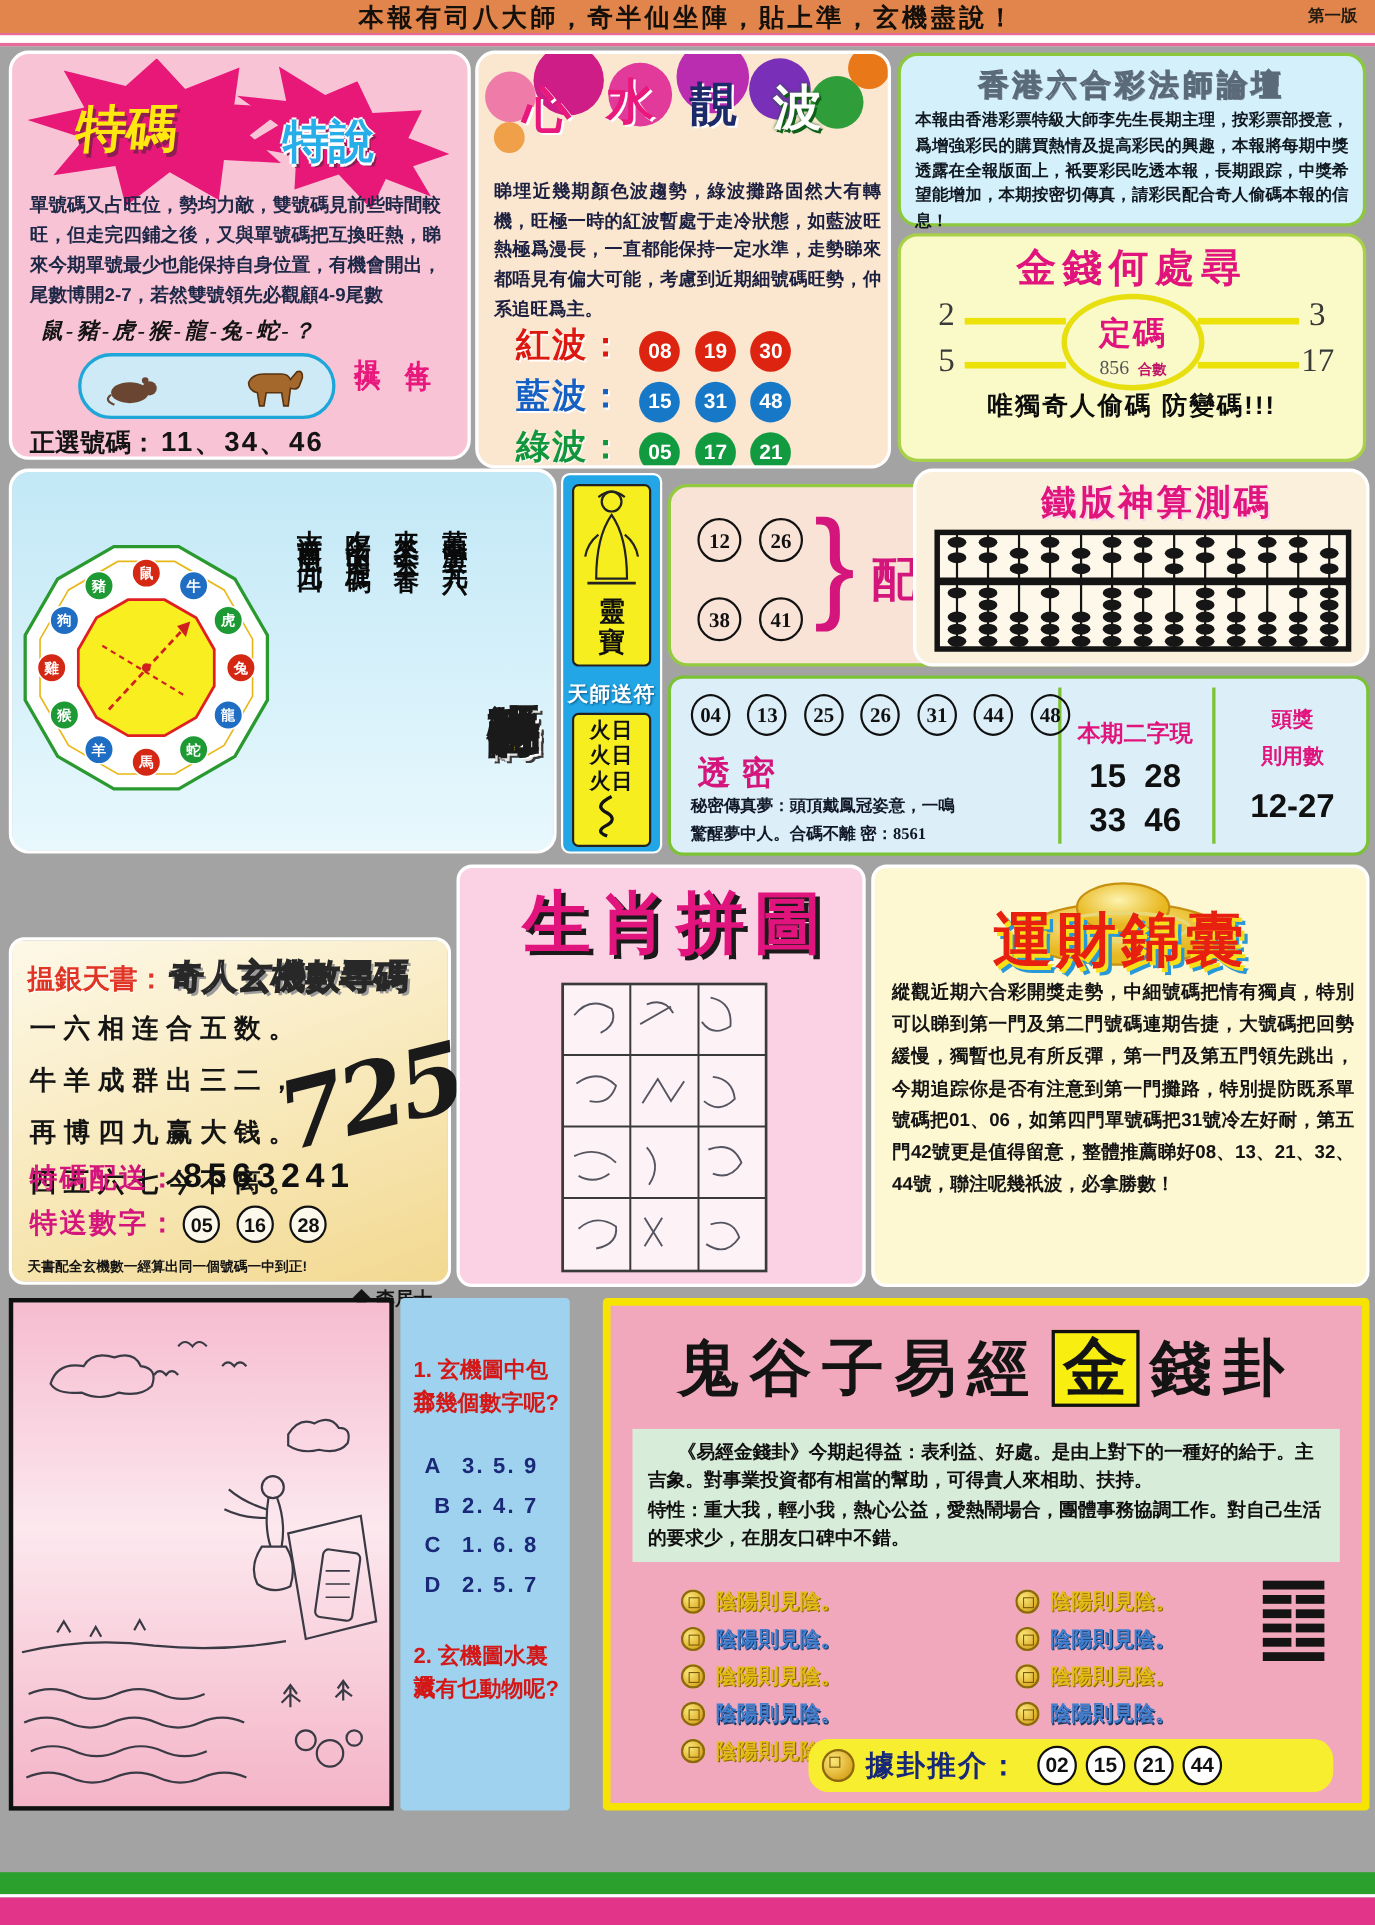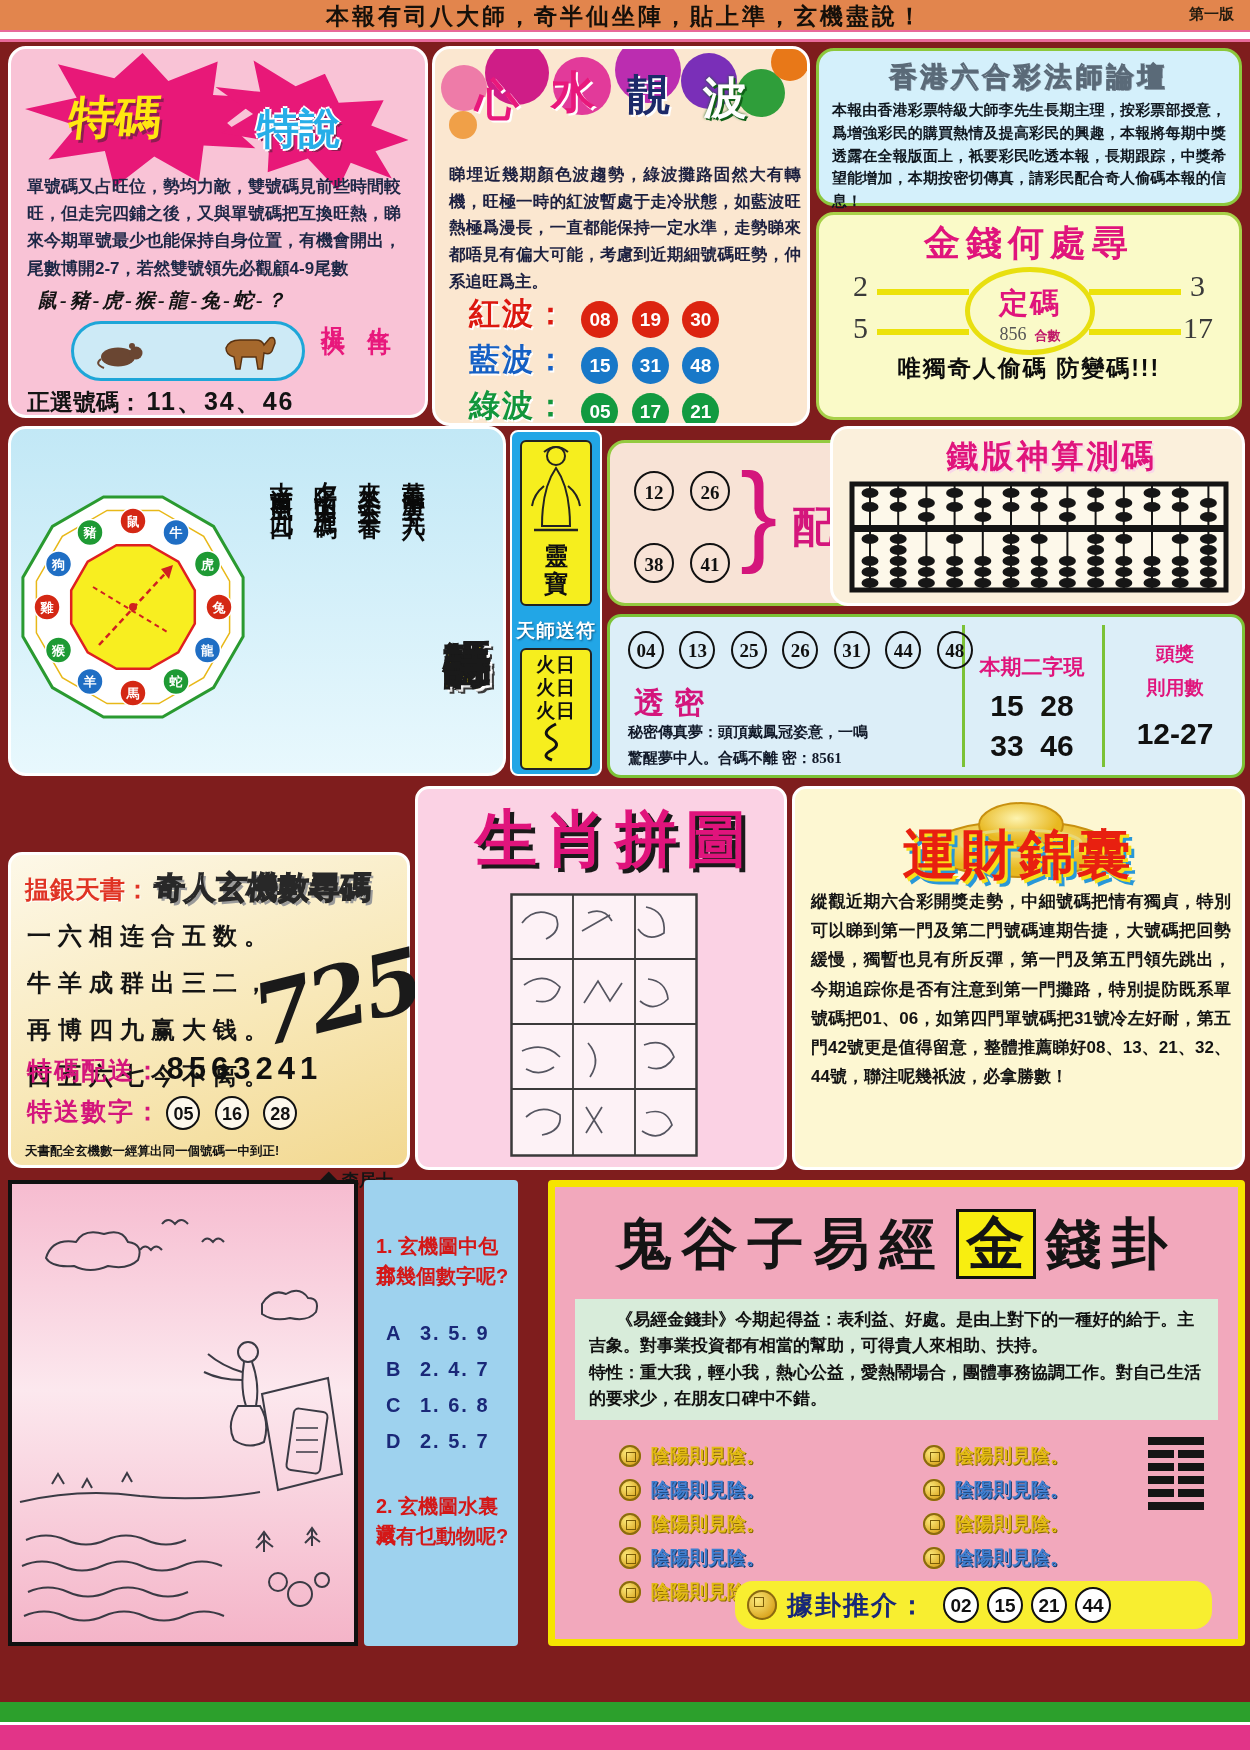--- a/index.html
+++ b/index.html
@@ -1,17 +1,17 @@
 <!DOCTYPE html>
 <html><head>
 <meta charset="utf-8">
 <style>
   html,body{margin:0;padding:0;}
   body{font-family:"Liberation Sans",sans-serif;}
-  #page{position:relative;width:1250px;height:1750px;background:#7f1d1d;overflow:hidden;}
+  #page{position:relative;width:1250px;height:1750px;background:#a3a3a3;overflow:hidden;}
   .abs{position:absolute;}
   .panel{position:absolute;box-sizing:border-box;border:3px solid #ffffff;border-radius:18px;}
   .vert{writing-mode:vertical-rl;text-orientation:upright;}
   b,span,div,p{box-sizing:border-box;}
   
   .hdr{left:0;top:0;width:1250px;height:30px;background:#e2854d;}
   .hdr-title{left:0;top:1px;width:1250px;text-align:center;font-size:23px;font-weight:900;color:#15100a;letter-spacing:3px;}
   .hdr-ed{right:16px;top:5px;font-size:15px;font-weight:700;color:#241c10;}
   .hdr-band{left:0;top:30px;width:1250px;height:12px;background:#ffffff;border-top:2px solid #e86a9a;border-bottom:3px solid #e86a9a;}
   
@@ -517,21 +517,21 @@
         <path d="M300 362 v-16 m-5 5 l5 -7 l5 7 M300 352 l-7 7 m7 -7 l8 6"></path>
         <path d="M40 300 l6 -10 l6 10 M70 304 l5 -9 l5 9 M110 298 l5 -9 l5 9"></path>
       </g>
     </svg>
   </div>
 
   <div class="abs quiz" style="left:364px;top:1180px;width:154px;height:466px;">
     <div class="abs qz-q" style="left:12px;top:52px;">1. 玄機圖中包含</div>
     <div class="abs qz-q" style="left:12px;top:82px;">那幾個數字呢?</div>
     <div class="abs qz-o" style="left:22px;top:142px;"><span class="k">A</span><span class="v">3. 5. 9</span></div>
-    <div class="abs qz-o" style="left:22px;top:178px;"><span class="k">B</span><span class="v">2. 4. 7</span></div>
+    <div class="abs qz-o" style="left:22px;top:178px;text-align:center;"><span class="k">B</span><span class="v">2. 4. 7</span></div>
     <div class="abs qz-o" style="left:22px;top:214px;"><span class="k">C</span><span class="v">1. 6. 8</span></div>
     <div class="abs qz-o" style="left:22px;top:250px;"><span class="k">D</span><span class="v">2. 5. 7</span></div>
     <div class="abs qz-q" style="left:12px;top:312px;">2. 玄機圖水裏還</div>
     <div class="abs qz-q" style="left:12px;top:342px;">藏有乜動物呢?</div>
   </div>
 
   <div class="abs gg" style="left:548px;top:1180px;width:697px;height:466px;">
     <div class="gg-title" style="top:20px;">
       <span class="gg-t">鬼谷子易</span><span class="gg-t">經</span><span class="gg-gold">金</span><span class="gg-t">錢卦</span>
     </div>

